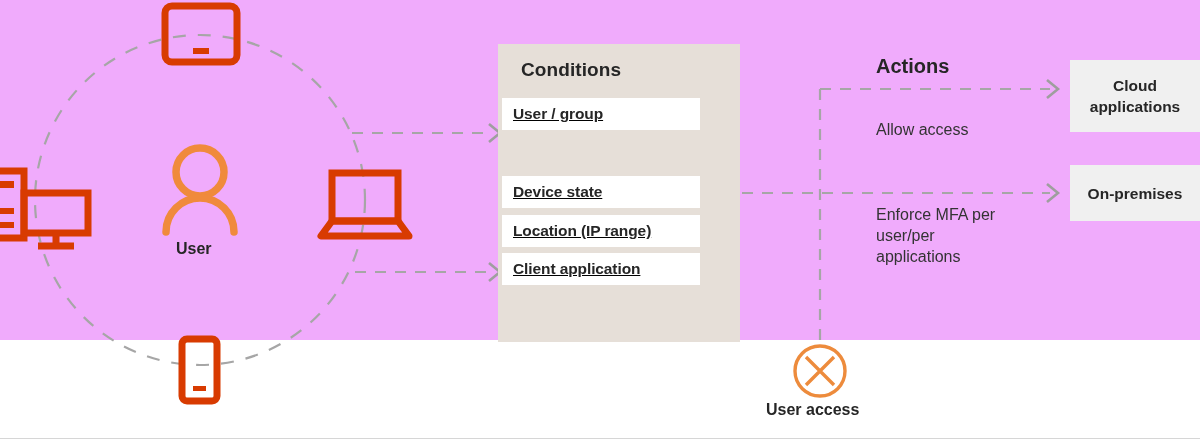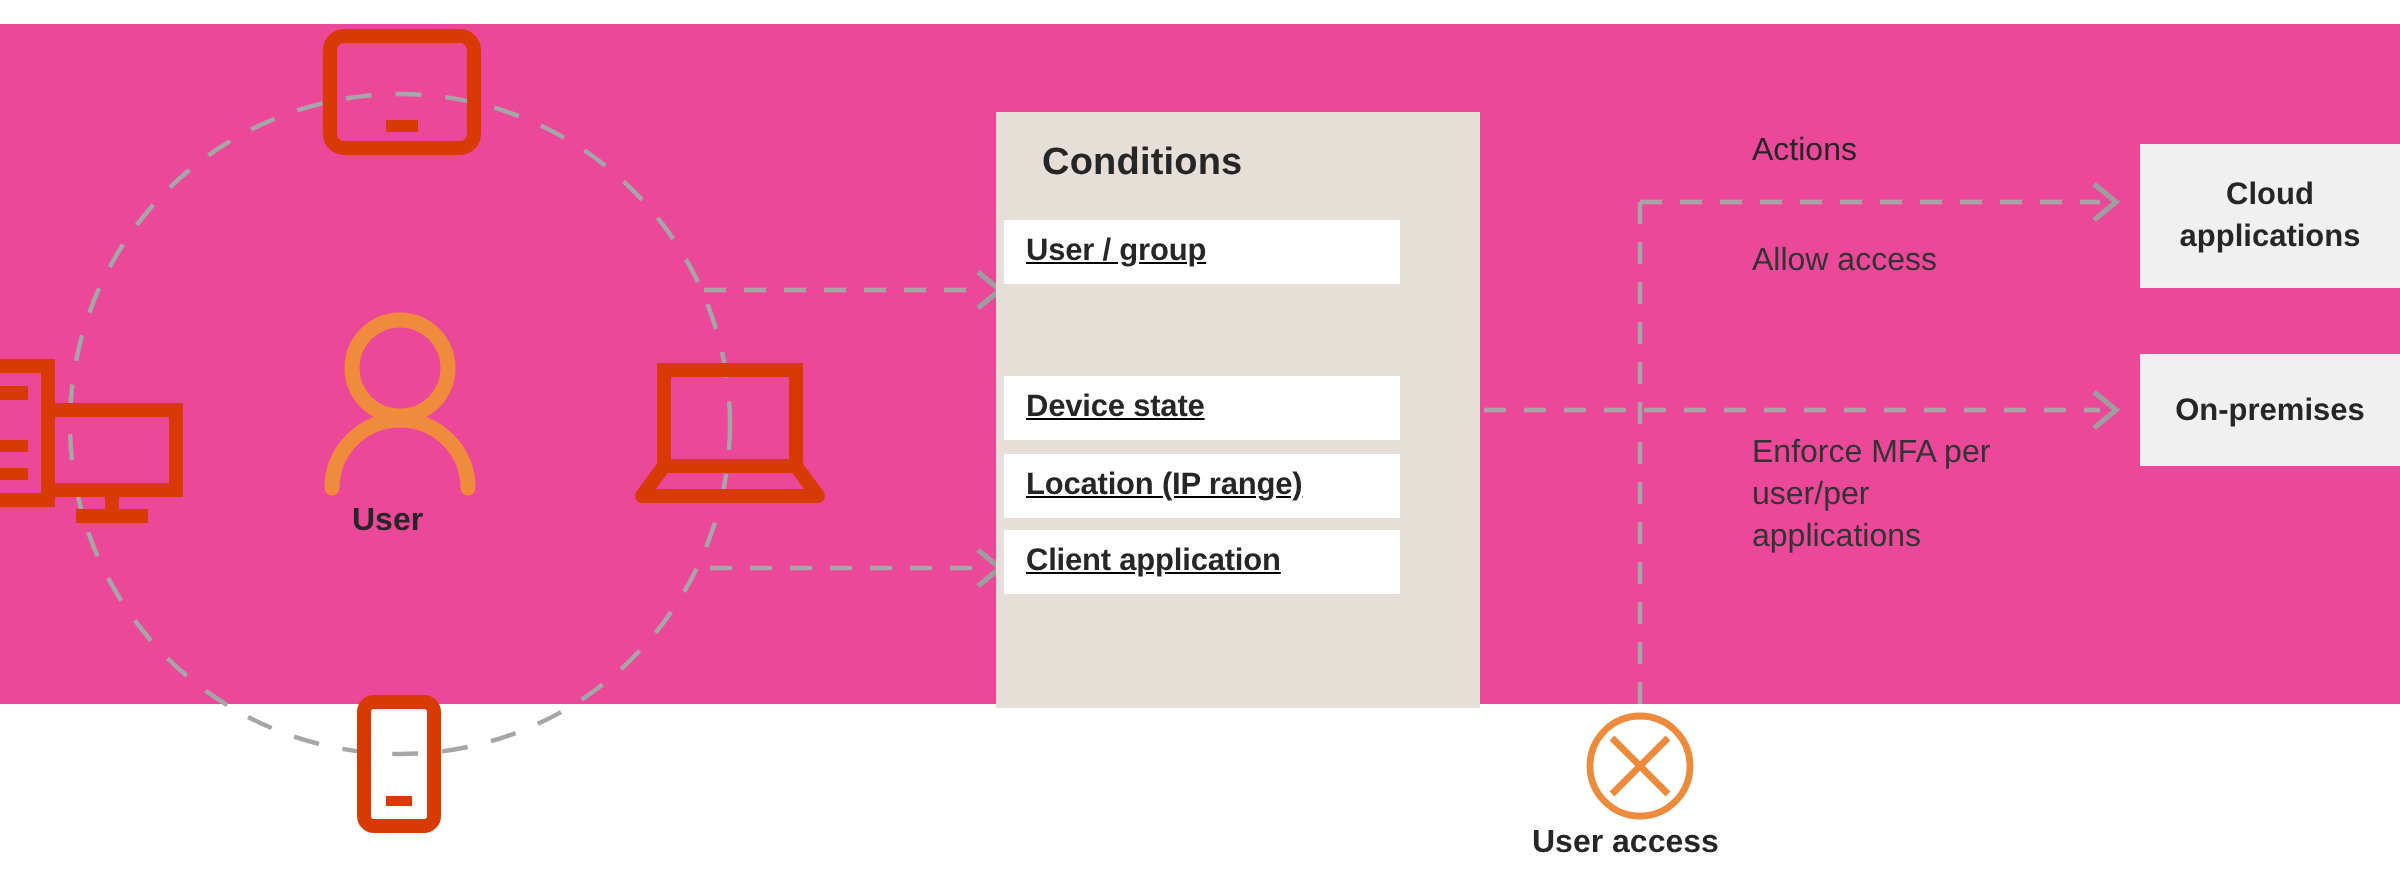--- a/index.html
+++ b/index.html
@@ -2,21 +2,21 @@
 <html><head>
 <meta charset="utf-8">
 <style>
   * { box-sizing: border-box; margin: 0; padding: 0; }
   html, body {
     width: 1200px; height: 444px;
     background: #ffffff;
     font-family: "Liberation Sans", "DejaVu Sans", sans-serif;
     overflow: hidden;
   }
-  #stage { position: relative; width: 1200px; height: 340px; background: #ec4899; margin-top: 12px; }
+  #stage { position: relative; width: 1200px; height: 340px; background: #f0abfc; }
 
   
   .hairline {
     position: absolute; left: 0; top: 438px;
     width: 1200px; height: 1px; background: #d6d6d6;
   }
 
   
   #art { position: absolute; left: 0; top: 0; width: 1200px; height: 444px; }
 
@@ -37,27 +37,27 @@
     display: flex; align-items: center; text-decoration: underline;
   }
   .cond-row span {
     padding-left: 11px; font-size: 15.5px; color: #262626;
     font-weight: 600; letter-spacing: -.1px;
   }
 
   
   .actions-title {
     position: absolute; left: 876px; top: 55px;
-    font-size: 16px; font-weight: normal; color: #262626; text-align: right;
+    font-size: 20px; font-weight: bold; color: #262626; text-align: right;
   }
   .action-label {
     position: absolute; left: 876px;
     font-size: 16px; color: #333333; line-height: 21px;
   }
-  #action-allow { top: 108px; }
+  #action-allow { top: 119px; }
   #action-mfa   { top: 204px; width: 130px; }
 
   
   .target-box {
     position: absolute; left: 1070px; width: 130px;
     background: #f0f0f0;
     display: flex; align-items: center; justify-content: center;
     text-align: center;
     font-size: 15.5px; color: #262626; line-height: 21px; font-weight: bold;
   }

